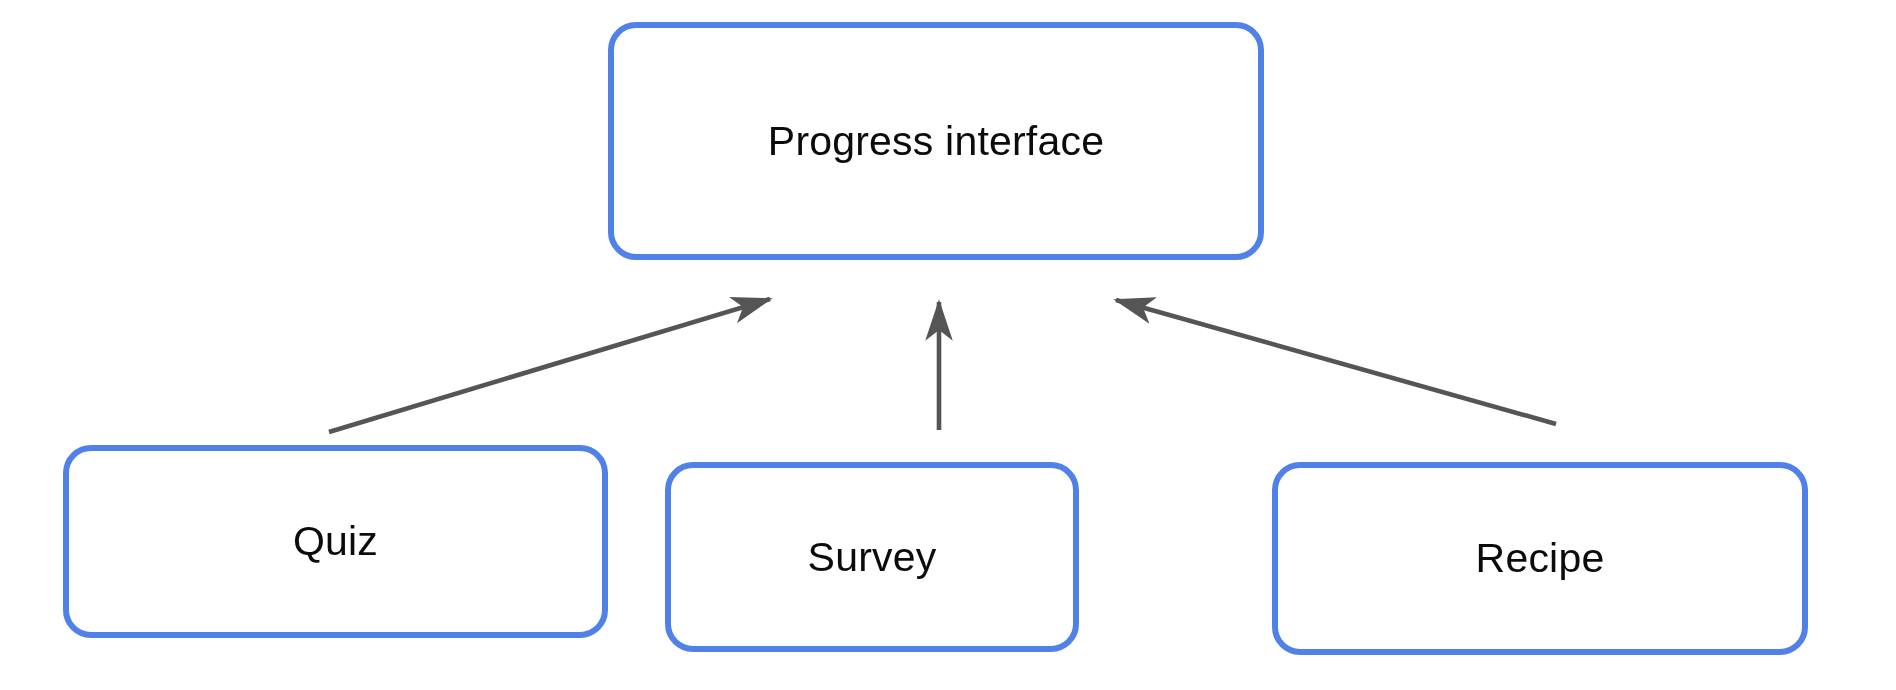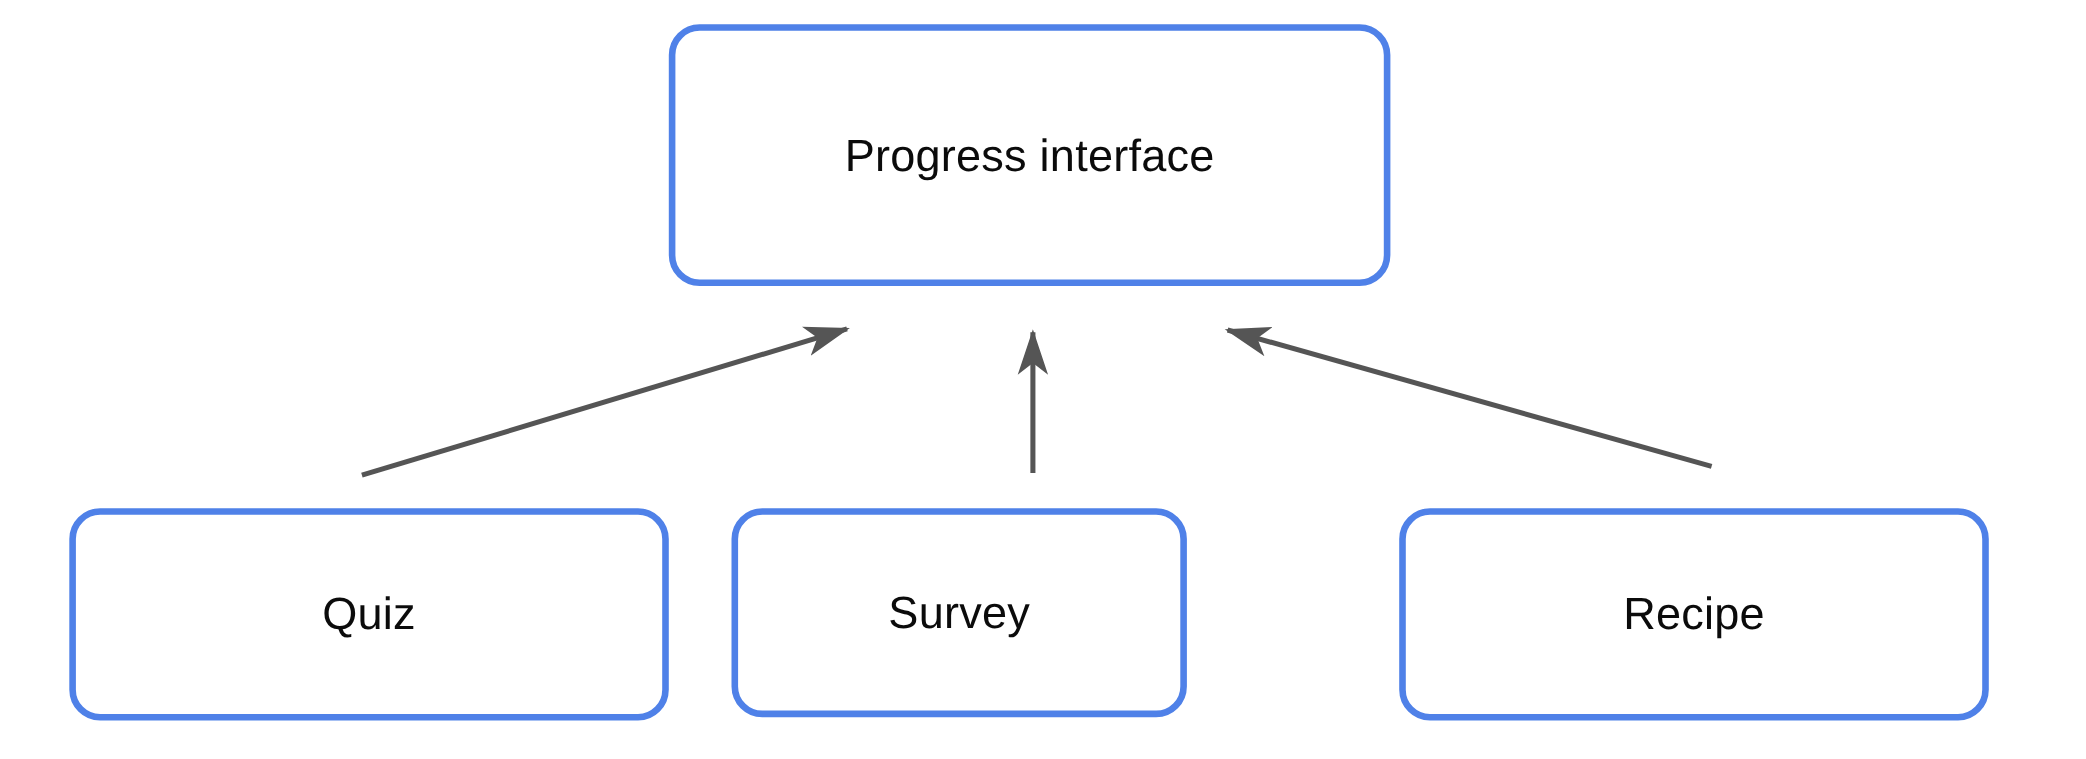--- a/index.html
+++ b/index.html
@@ -44,21 +44,21 @@
     left: 608px;
     top: 22px;
     width: 656px;
     height: 238px;
   }
   #node-root .node-label {
     font-size: 41px;
   }
   #node-quiz {
     left: 63px;
-    top: 462px;
+    top: 445px;
     width: 545px;
     height: 193px;
   }
   #node-survey {
     left: 665px;
     top: 462px;
     width: 414px;
     height: 190px;
   }
   #node-recipe {

